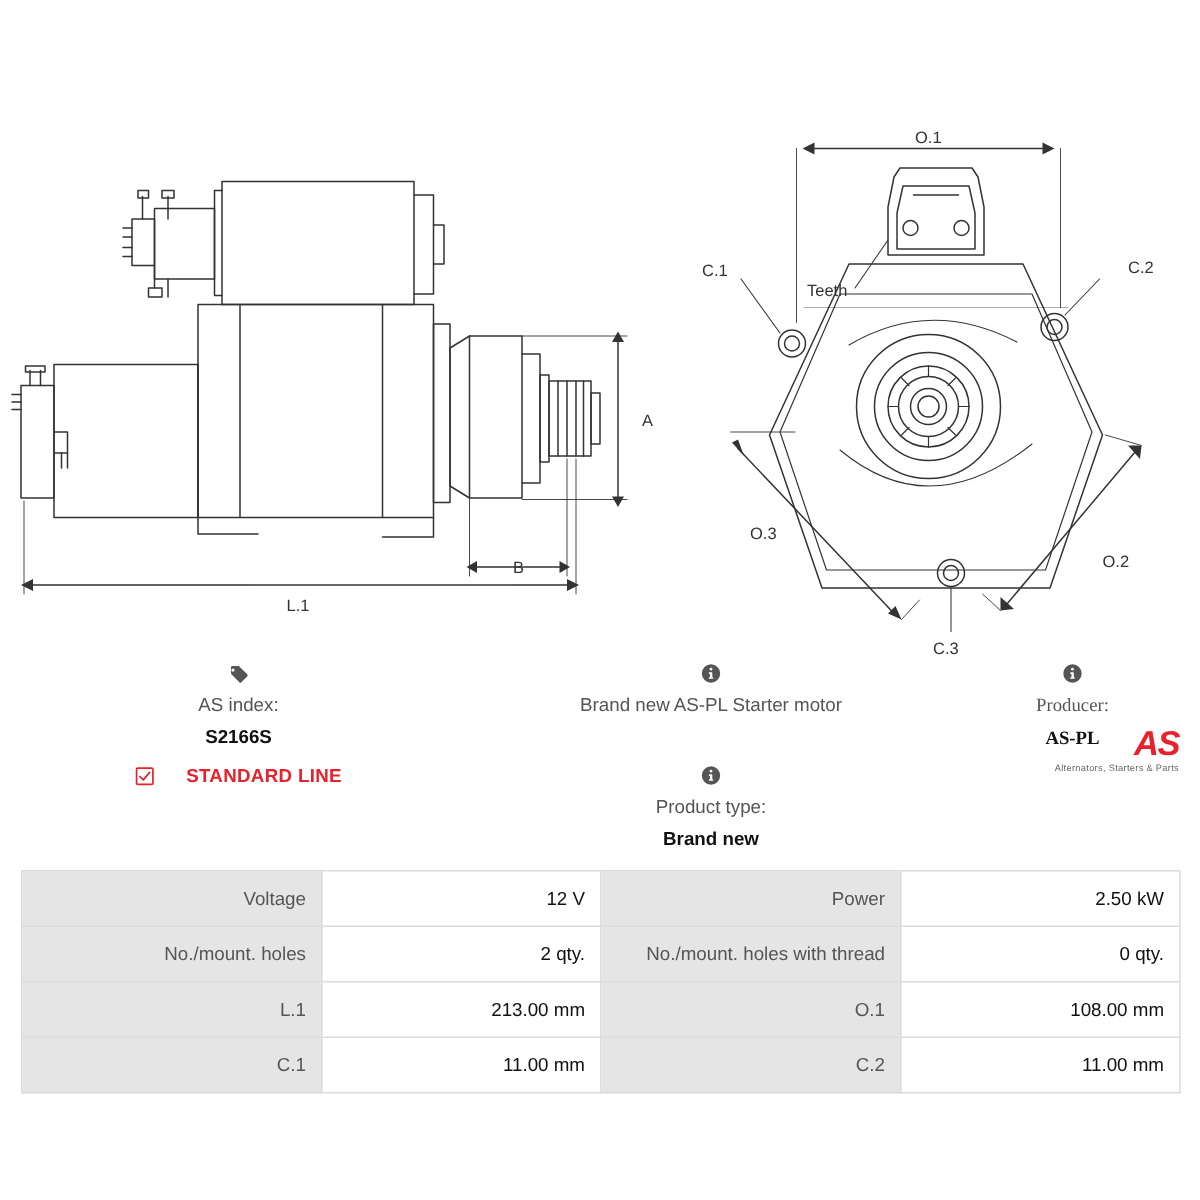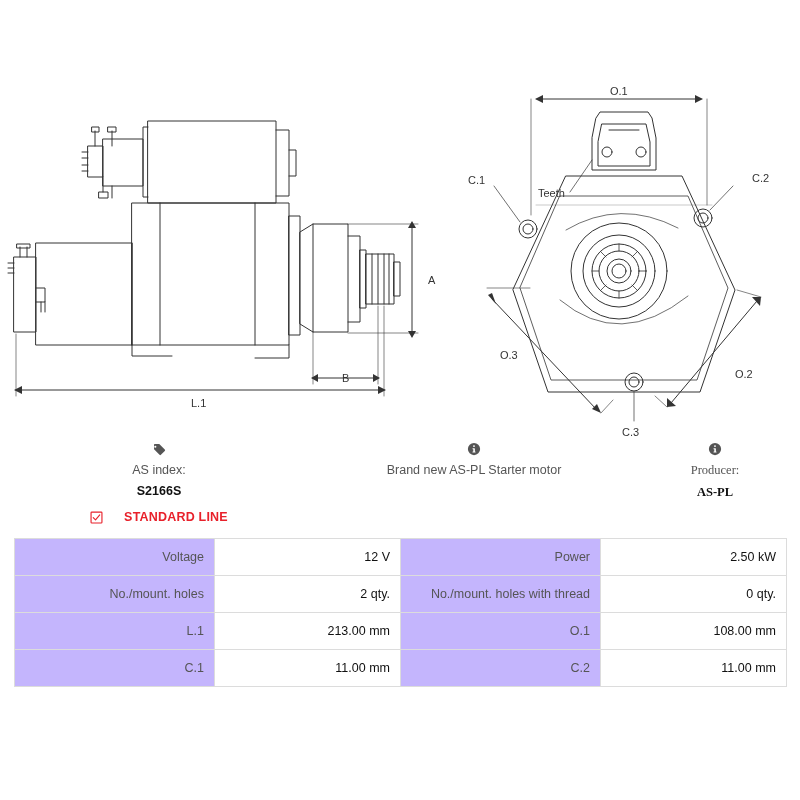--- a/index.html
+++ b/index.html
@@ -112,21 +112,21 @@
   }
   .specs td {
     border: 1px solid #dcdcdc;
     padding: 7px 10px;
     vertical-align: middle;
     height: 22px;
   }
   .specs td.k {
     text-align: right;
     color: #555;
-    background: #c4b5fd;
+    background: #e5e5e5;
   }
   .specs td.v {
     text-align: right;
     color: #111;
   }
   .specs col.k { width: 200px; }
   .specs col.v { width: 186px; }
 </style>
 </head>
 <body>
@@ -323,25 +323,38 @@
           <span class="check-icon">
             <svg viewBox="0 0 16 16" width="13" height="13" fill="none" stroke="currentColor" stroke-width="1.4">
               <rect x="1.3" y="1.3" width="13.4" height="13.4" rx="1"></rect>
               <path d="M4 8.2l2.8 2.8L12 4.8" stroke-linecap="round" stroke-linejoin="round"></path>
             </svg>
           </span>
           <span>STANDARD LINE</span>
         </span>
       </div>
 
+      <div class="info-col c2">
+        <span class="info-icon">
+          <svg viewBox="0 0 16 16" width="14" height="14" fill="currentColor">
+            <path d="M8 1a7 7 0 1 0 0 14A7 7 0 0 0 8 1zm0 2.6a1.1 1.1 0 1 1 0 2.2 1.1 1.1 0 0 1 0-2.2zM9.2 12H6.8a.6.6 0 0 1 0-1.2h.4V8.3h-.4a.6.6 0 0 1 0-1.2h1.6c.3 0 .6.3.6.6v3.1h.2a.6.6 0 0 1 0 1.2z"></path>
+          </svg>
+        </span>
+        <span class="label-muted">Product type:</span>
+        <span class="value-strong">Brand new</span>
+      </div>
 
       <div class="info-col c3"></div>
     </div>
   </div>
 
+  <div class="brand">
+    <div class="brand-mark">AS</div>
+    <div class="brand-sub">Alternators, Starters &amp; Parts</div>
+  </div>
 
   <table class="specs">
     <colgroup>
         <col class="k">
         <col class="v">
         <col class="k">
         <col class="v">
       </colgroup>
     <tbody>
       <tr>

